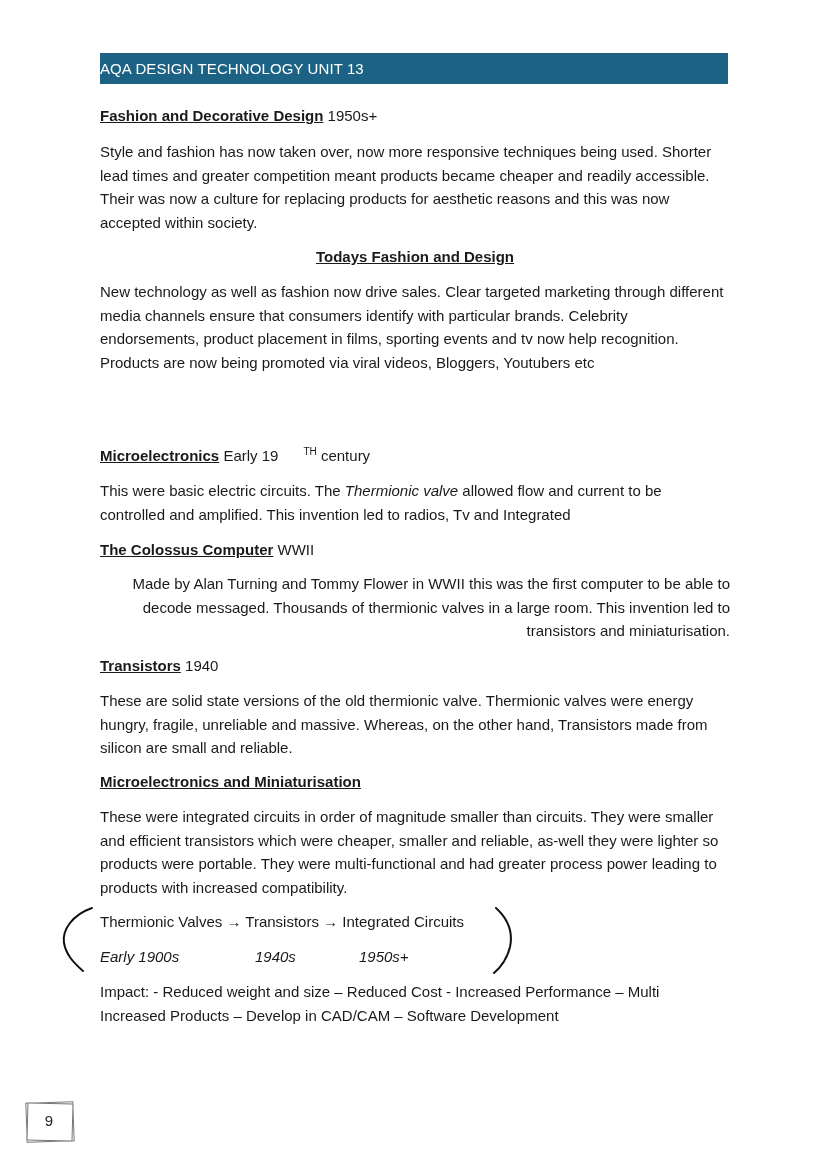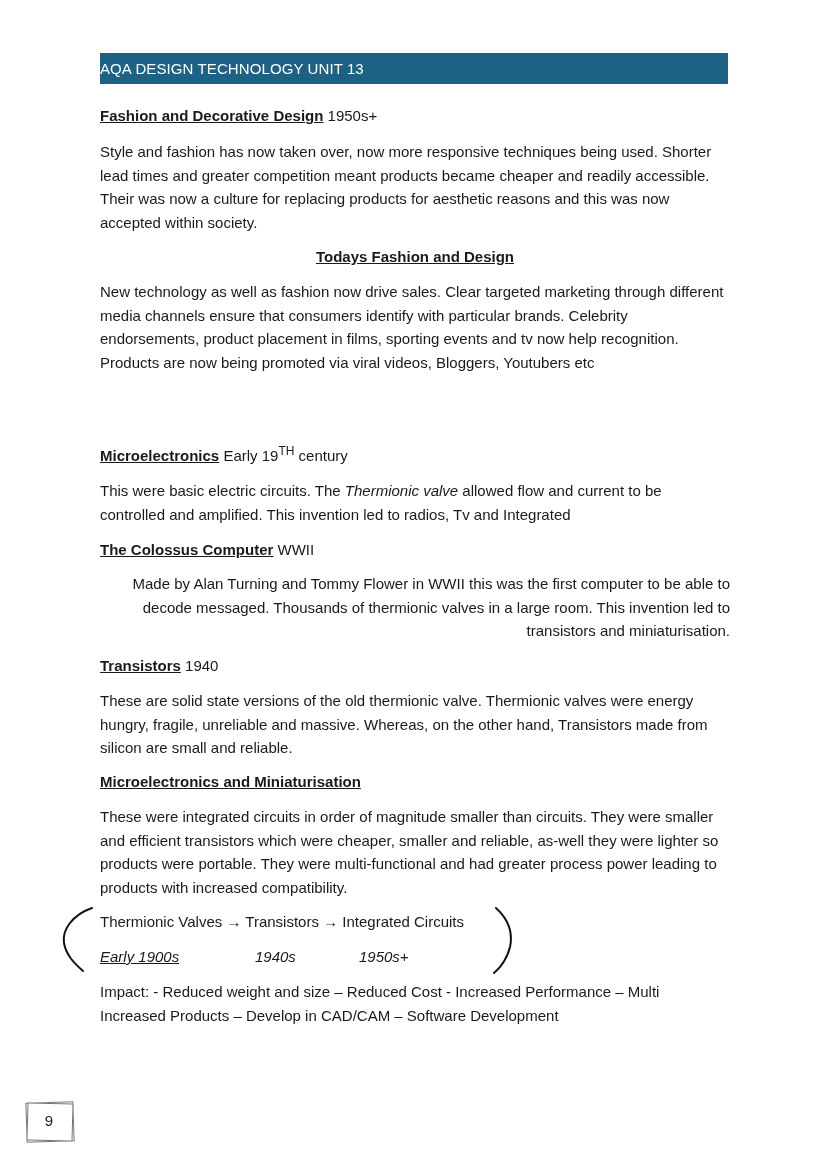--- a/index.html
+++ b/index.html
@@ -6,21 +6,21 @@
   body { width: 828px; height: 1171px; position: relative; overflow: hidden;
          font-family: "Liberation Sans", sans-serif; color: #1a1a1a; }
   .header-bar { position: absolute; left: 100px; top: 53px; width: 628px; height: 31px;
          background: #1b6285; color: #ffffff; font-size: 15px; 
          line-height: 31px; letter-spacing: 0.1px; }
   .content { position: absolute; left: 100px; top: 104px; width: 630px; font-size: 15px; line-height: 23.5px; }
   .heading { margin: 0; font-size: 15px; line-height: 23.5px; font-weight: normal; }
   .heading .h-title { font-weight: bold; text-decoration: underline; }
   .para { margin: 0; }
   .blk { position: absolute; left: 0; width: 630px; }
-  sup { font-size: 12px; line-height: 0; vertical-align: 6px; }
+  sup { font-size: 10px; line-height: 0; vertical-align: 6px; margin-left: 25px; }
   .timeline-row { position: absolute; left: 0; font-size: 15px; line-height: 23.5px; white-space: nowrap; }
   .dates span { position: absolute; font-style: italic; white-space: nowrap; }
   .bracket { position: absolute; }
   .page-num { position: absolute; left: 24px; top: 1100px; width: 50px; height: 42px; }
   .page-num .frame { position: absolute; border: 1px solid #777; background: #fff; }
   .page-num .label { position: absolute; left: 0; top: 0; width: 50px; height: 42px; line-height: 42px; text-align: center; font-size: 15px; color: #222; }
 </style>
 </head>
 <body>
 
@@ -83,21 +83,21 @@
     <p class="heading">
       <span class="h-title">Microelectronics and Miniaturisation</span>
     </p>
   </div>
   <div class="blk" style="top:701px;">
     <p class="para">These were integrated circuits in order of magnitude smaller than circuits. They were smaller and efficient transistors which were cheaper, smaller and reliable, as-well they were lighter so products were portable. They were multi-functional and had greater process power leading to products with increased compatibility.</p>
   </div>
 
   <div class="timeline-row" style="top:806px;">Thermionic Valves → Transistors → Integrated Circuits</div>
   <div class="dates" style="position:absolute; top:841px; left:0; width:400px; height:24px;">
-    <span style="left:0px;text-decoration:underline;">Early 1900s</span>
+    <span style="left:0px;">Early 1900s</span>
     <span style="left:155px;">1940s</span>
     <span style="left:259px;">1950s+</span>
   </div>
 
   <div class="blk" style="top:876px; width:610px;">
     <p class="para">Impact: - Reduced weight and size – Reduced Cost -  Increased Performance – Multi Increased Products – Develop in CAD/CAM – Software Development</p>
   </div>
 </div>
 
 <svg class="bracket" style="left:58px; top:905px;" width="40" height="70">

